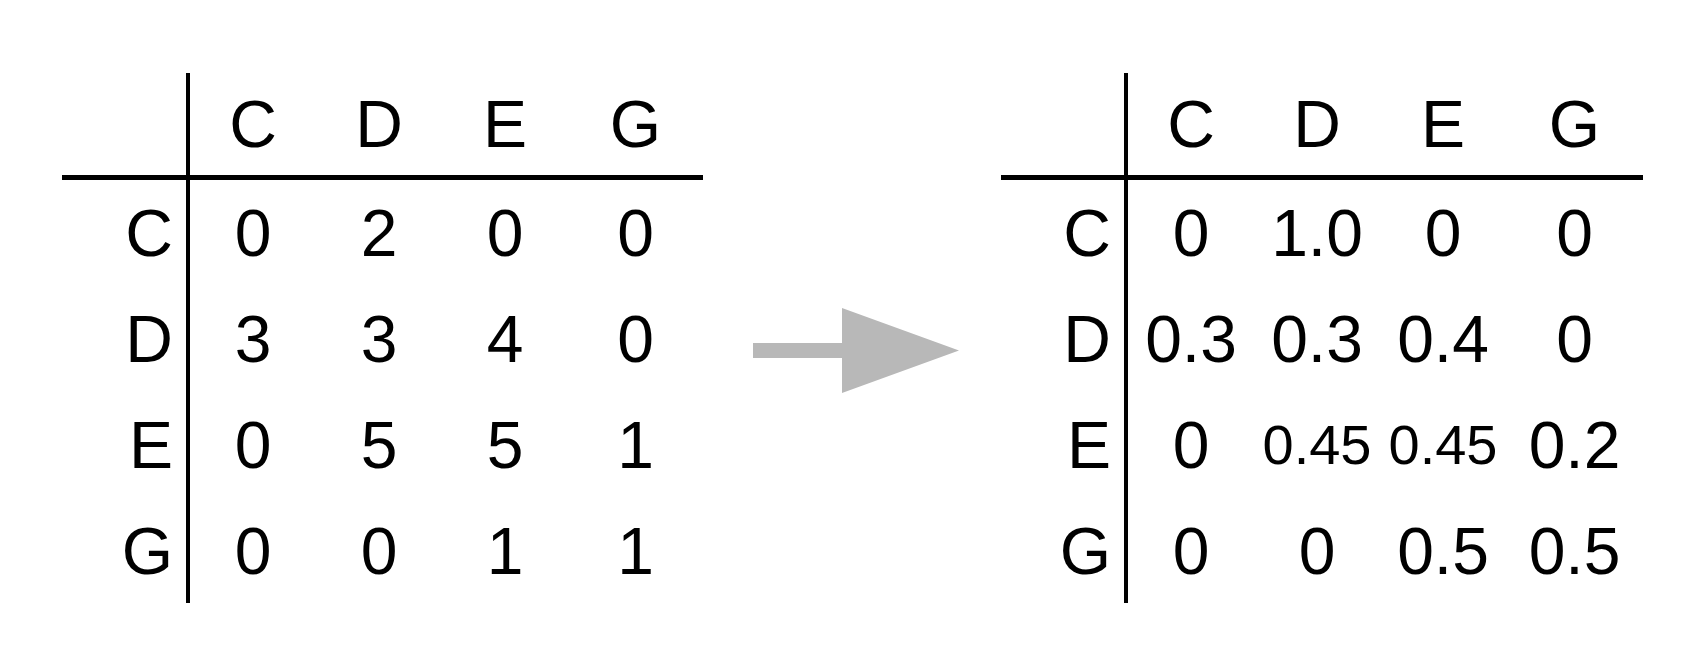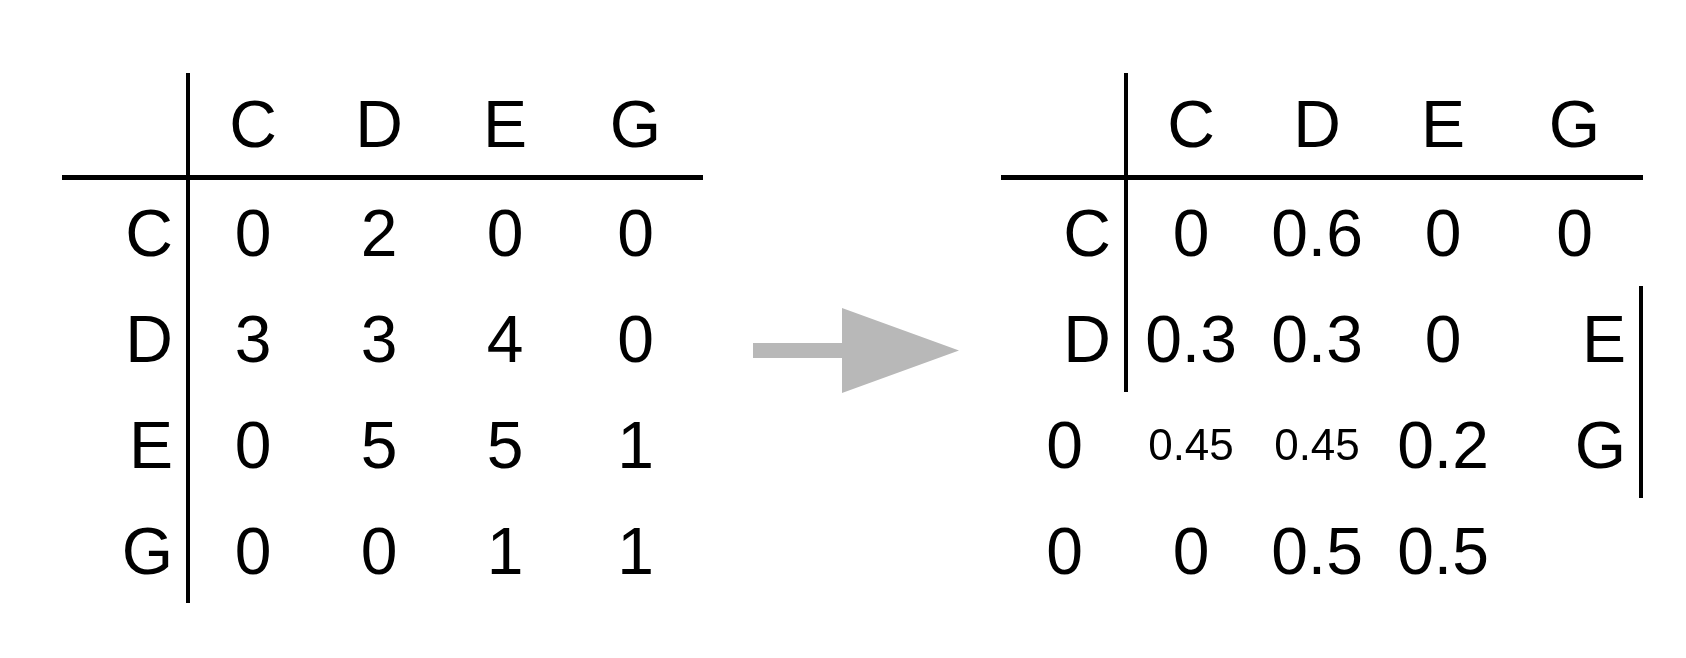--- a/index.html
+++ b/index.html
@@ -43,21 +43,21 @@
   }
   .labelcol {
     justify-content: flex-end;
     padding-right: 13px;
     border-right: 4px solid #000000;
   }
   .headrow {
     border-bottom: 5px solid #000000;
   }
   .cell.small {
-    font-size: 44px;
+    font-size: 56px;
   }
   .arrow {
     position: absolute;
     left: 753px;
     top: 308px;
     width: 206px;
     height: 85px;
   }
 </style>
 </head>
@@ -105,27 +105,28 @@
 
   <div class="matrix matrix-right">
     <div class="cell labelcol headrow"></div>
     <div class="cell headrow">C</div>
     <div class="cell headrow">D</div>
     <div class="cell headrow">E</div>
     <div class="cell headrow">G</div>
 
     <div class="cell labelcol">C</div>
     <div class="cell">0</div>
-    <div class="cell">0.6</div>
+    <div class="cell">1.0</div>
     <div class="cell">0</div>
     <div class="cell">0</div>
 
     <div class="cell labelcol">D</div>
     <div class="cell">0.3</div>
     <div class="cell">0.3</div>
+    <div class="cell">0.4</div>
     <div class="cell">0</div>
 
     <div class="cell labelcol">E</div>
     <div class="cell">0</div>
     <div class="cell small">0.45</div>
     <div class="cell small">0.45</div>
     <div class="cell">0.2</div>
 
     <div class="cell labelcol">G</div>
     <div class="cell">0</div>

